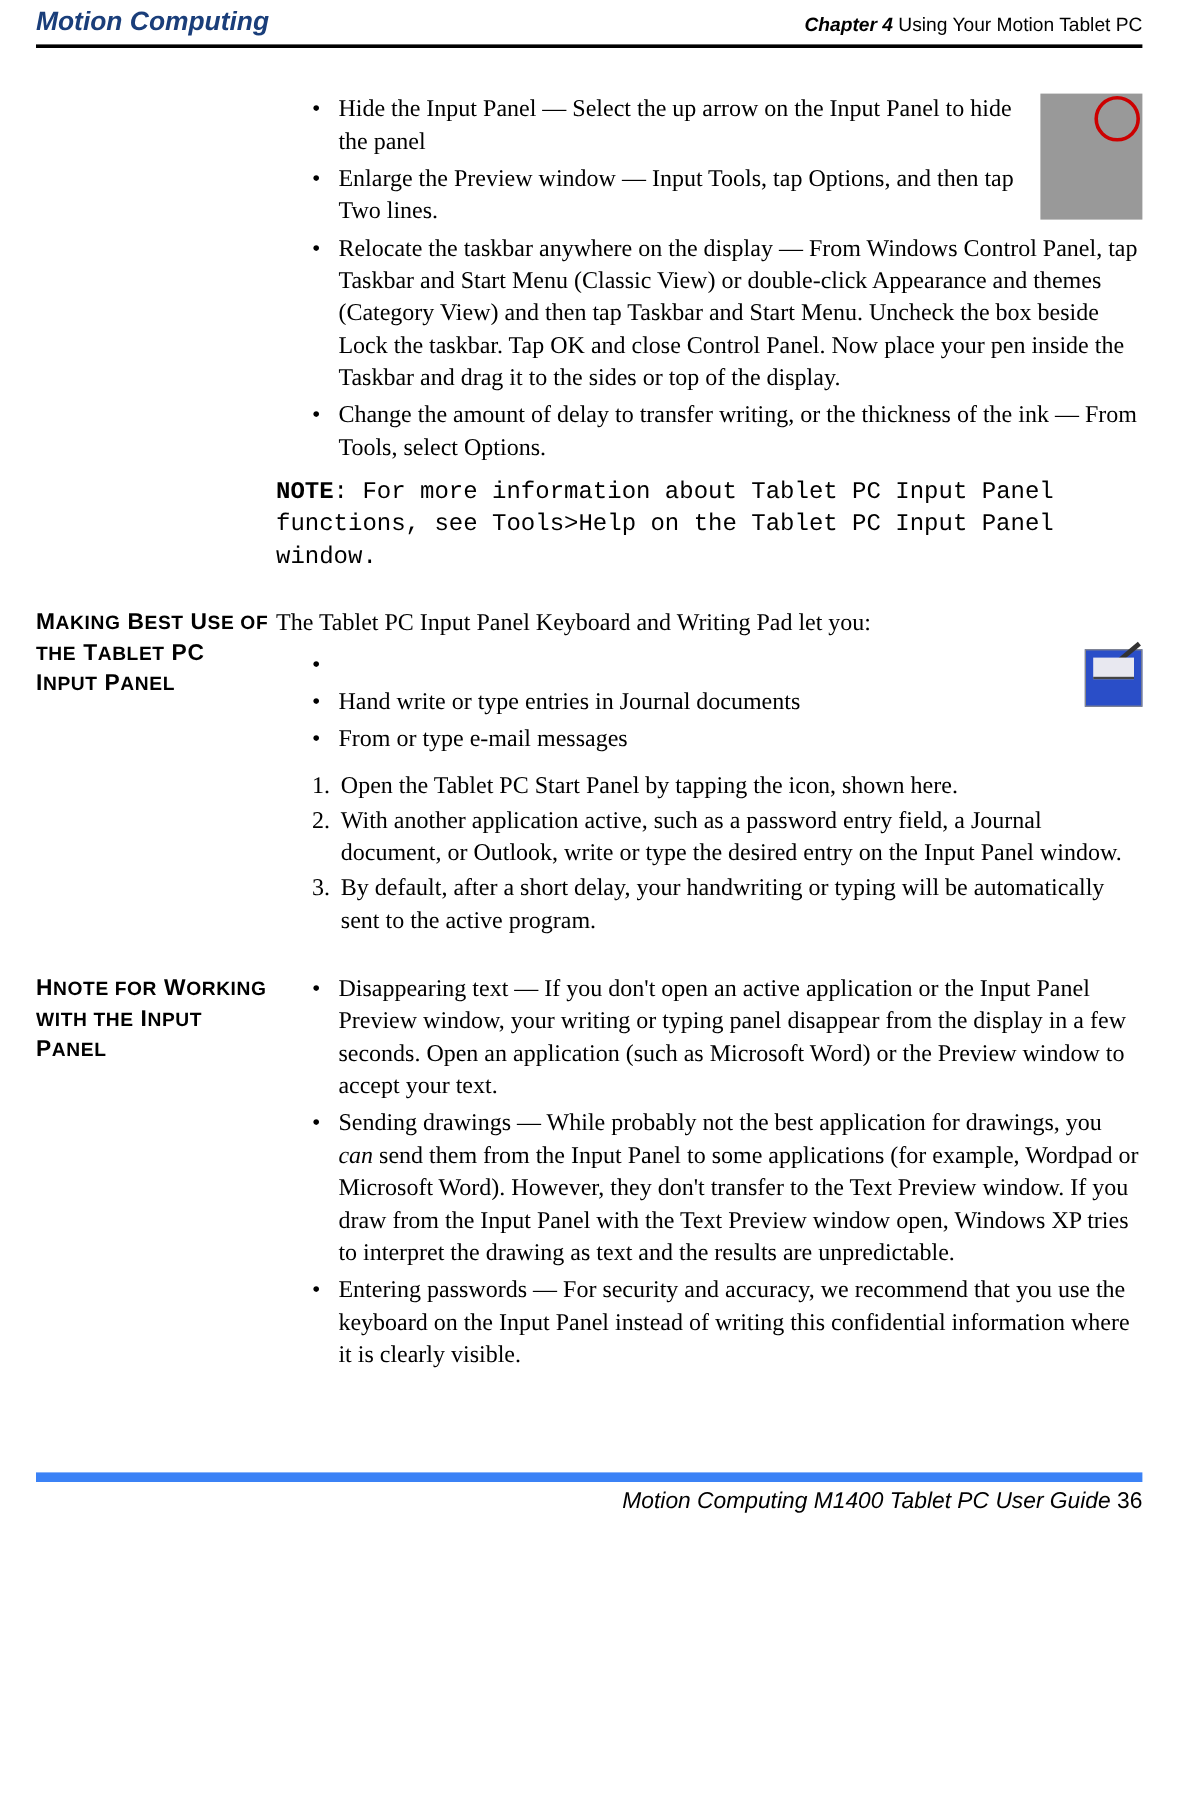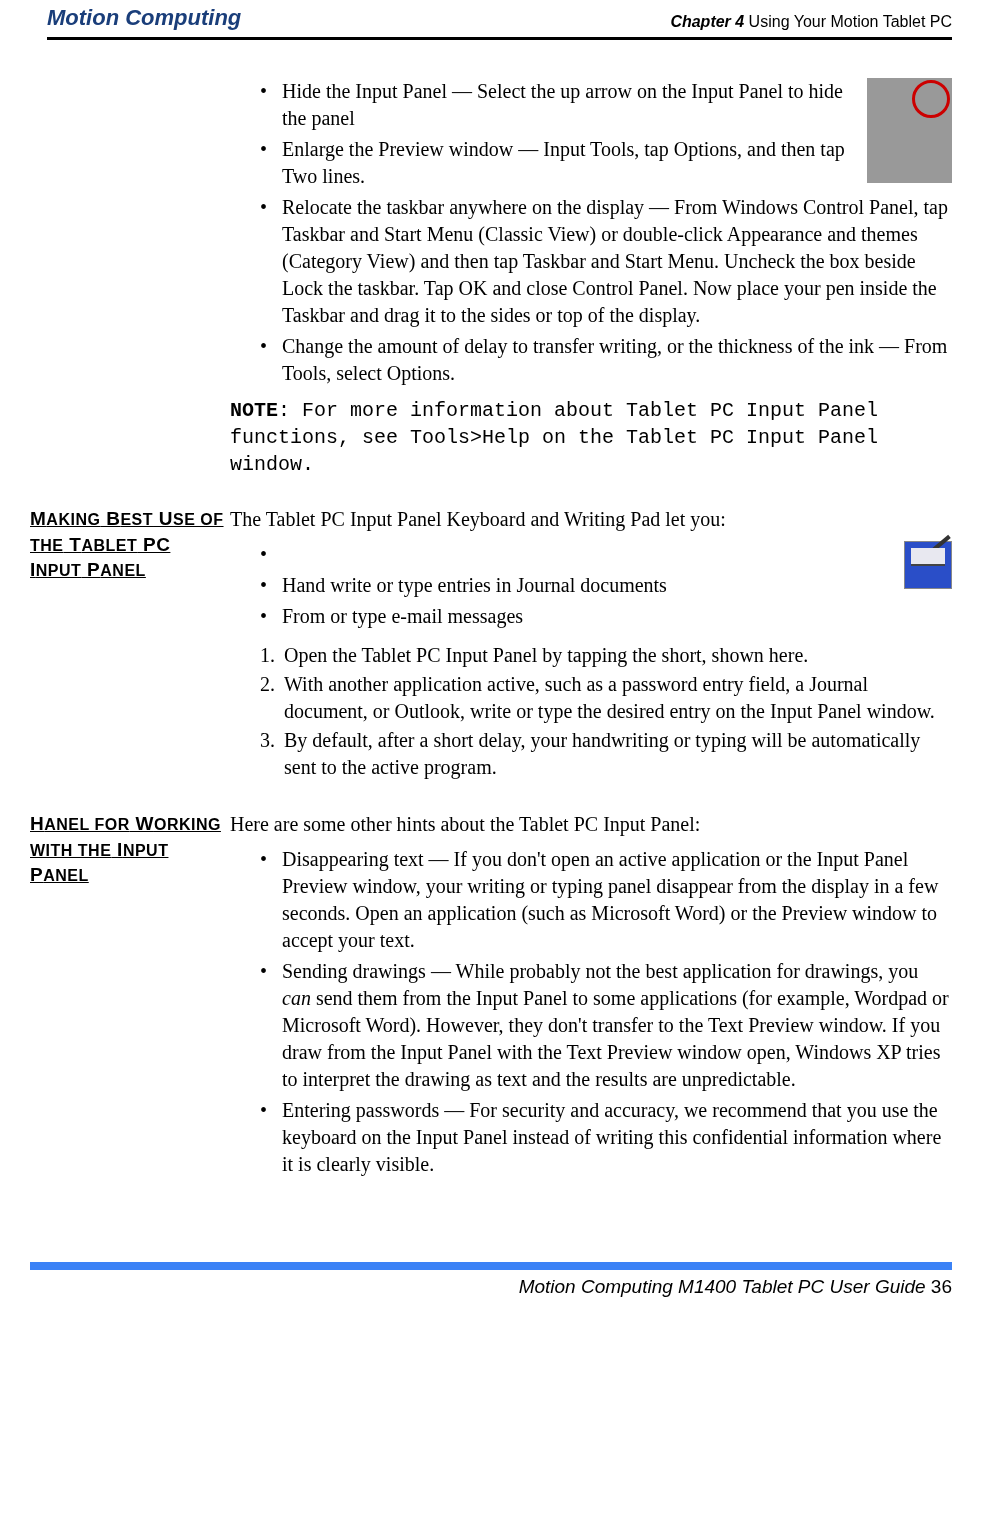--- a/index.html
+++ b/index.html
@@ -15,21 +15,20 @@
       padding: 0 30px;
     }
     .header {
       display: flex;
       justify-content: space-between;
       align-items: flex-end;
       padding-top: 5px;
       border-bottom: 3px solid #000;
       padding-bottom: 6px;
       margin-bottom: 38px;
-      margin-left: 17px;
     }
     .logo {
       font-style: italic;
       font-weight: bold;
       font-size: 22px;
       color: #1a3e7a;
       font-family: Arial, sans-serif;
       position: relative;
     }
     .chapter-label {
@@ -88,21 +87,20 @@
     }
     .side-heading {
       width: 195px;
       min-width: 195px;
       font-family: Arial, sans-serif;
       font-weight: bold;
       font-size: 19px;
       letter-spacing: 0.5px;
       padding-right: 5px;
       line-height: 1.35;
-      text-decoration: underline;
     }
     .main-col {
       flex: 1;
     }
     .intro-line {
       line-height: 1.35;
       margin-bottom: 8px;
     }
     .num-item {
       display: flex;
@@ -217,40 +215,39 @@
             <span>Hand write or type entries in Journal documents</span>
           </div>
         <div class="bullet-item">
             <span class="bullet-marker">•</span>
             <span>From or type e-mail messages</span>
           </div>
       </div>
       <div class="numbered-list">
         <div class="num-item">
             <span class="num">1.</span>
-            <span>Open the Tablet PC Input Panel by tapping the short, shown here.</span>
+            <span>Open the Tablet PC Start Panel by tapping the icon, shown here.</span>
           </div>
         <div class="num-item">
             <span class="num">2.</span>
             <span>With another application active, such as a password entry field, a Journal document, or Outlook, write or type the desired entry on the Input Panel window.</span>
           </div>
         <div class="num-item">
             <span class="num">3.</span>
             <span>By default, after a short delay, your handwriting or typing will be automatically sent to the active program.</span>
           </div>
       </div>
     </div>
   </div>
 
   <div class="section-row">
     <div class="side-heading">
-      H<span style="font-size:16px">ANEL FOR</span> W<span style="font-size:16px">ORKING WITH THE</span> I<span style="font-size:16px">NPUT</span> P<span style="font-size:16px">ANEL</span>
+      H<span style="font-size:16px">NOTE FOR</span> W<span style="font-size:16px">ORKING WITH THE</span> I<span style="font-size:16px">NPUT</span> P<span style="font-size:16px">ANEL</span>
     </div>
     <div class="main-col">
-      <div class="intro-line">Here are some other hints about the Tablet PC Input Panel:</div>
       <div class="bullet-section">
         <div class="bullet-item">
             <span class="bullet-marker">•</span>
             <span>Disappearing text — If you don't open an active application or the Input Panel Preview window, your writing or typing panel disappear from the display in a few seconds. Open an application (such as Microsoft Word) or the Preview window to accept your text.</span>
           </div>
         <div class="bullet-item">
             <span class="bullet-marker">•</span>
             <span><span>Sending drawings — While probably not the best application for drawings, you </span><span class="ital">can</span><span> send them from the Input Panel to some applications (for example, Wordpad or Microsoft Word). However, they don't transfer to the Text Preview window. If you draw from the Input Panel with the Text Preview window open, Windows XP tries to interpret the drawing as text and the results are unpredictable.</span></span>
           </div>
         <div class="bullet-item">

